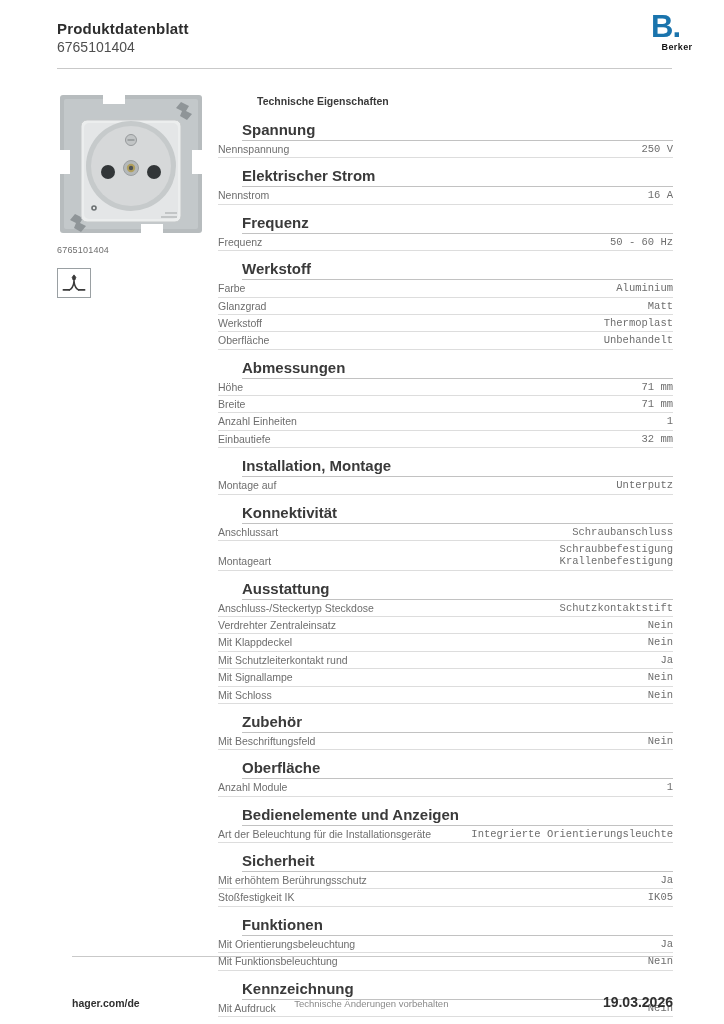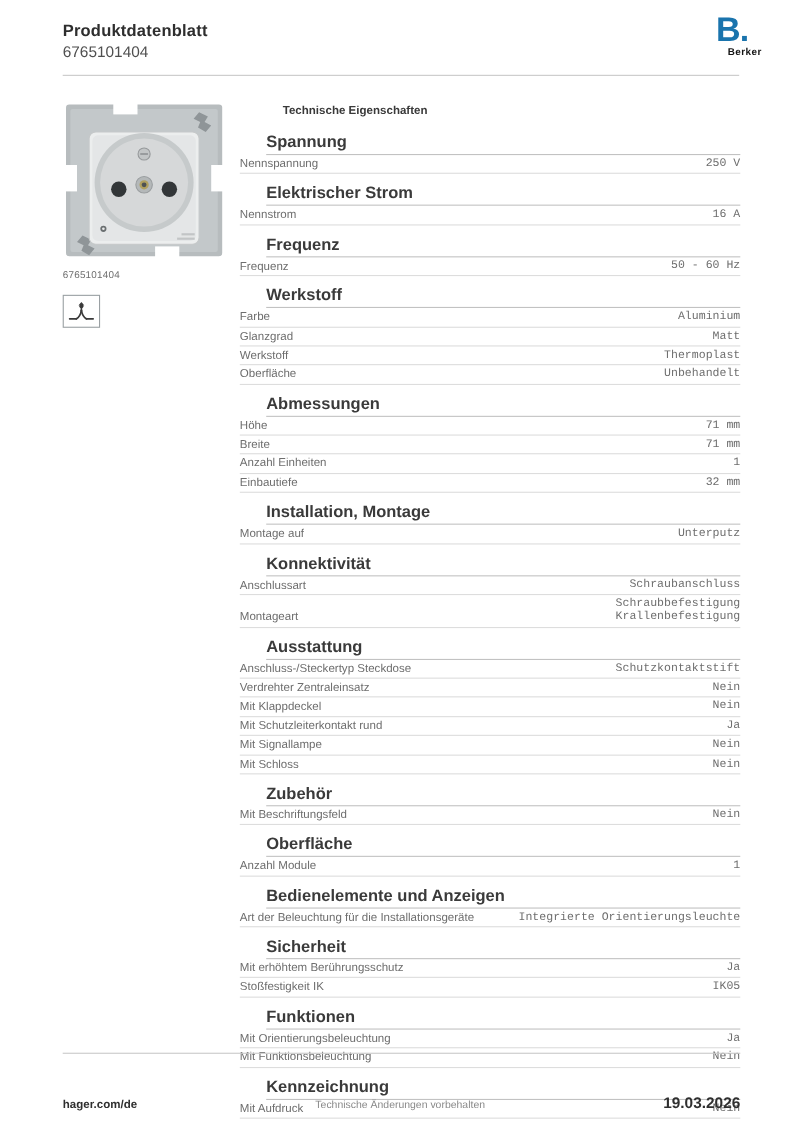--- a/index.html
+++ b/index.html
@@ -45,21 +45,21 @@
   .row {
     display: flex; justify-content: space-between; align-items: flex-end; gap: 14px;
     padding: 2px 0 2px; border-bottom: 1px solid #dddddd;
     font-size: 10.5px; color: #6e6e6e; line-height: 1.18;
   }
   .row-label { flex: none; max-width: 62%; }
   .row-value { text-align: left; white-space: pre-line; font-family: Liberation Mono, monospace; }
 
   
   .footer {
-    position: absolute; left: 57px; right: 51px; bottom: 14px;
+    position: absolute; left: 72px; right: 51px; bottom: 14px;
     border-top: 1px solid #c9c9c9; padding-top: 9px;
     display: flex; justify-content: space-between; align-items: baseline;
   }
   .footer-left  { font-size: 10.5px; font-weight: bold; color: #2f2f2f; text-decoration: none; }
   .footer-center{ font-size: 9.5px; color: #8a8a8a; margin-top: 32px; }
   .footer-right { font-size: 14px; font-weight: bold; color: #2f2f2f; }
 </style>
 </head>
 <body>
 

